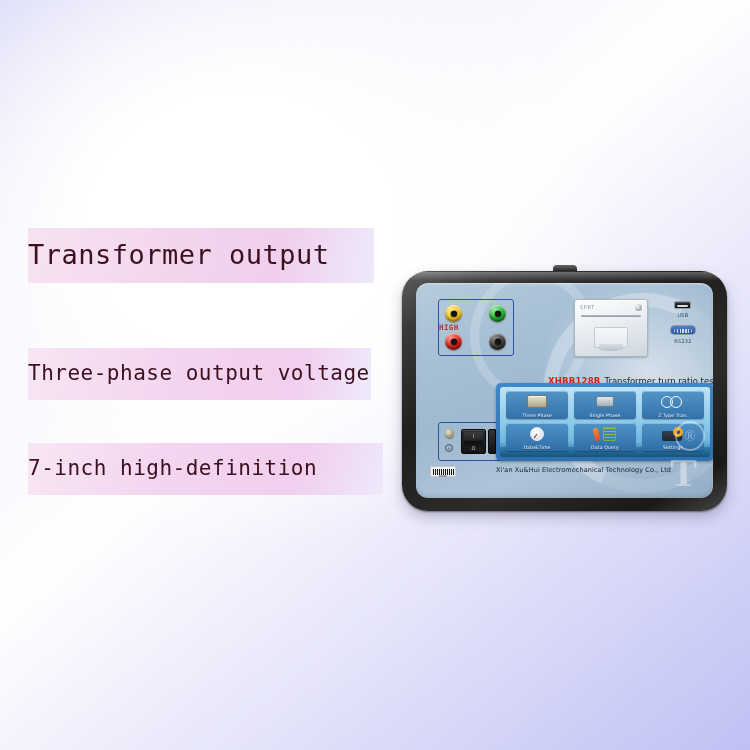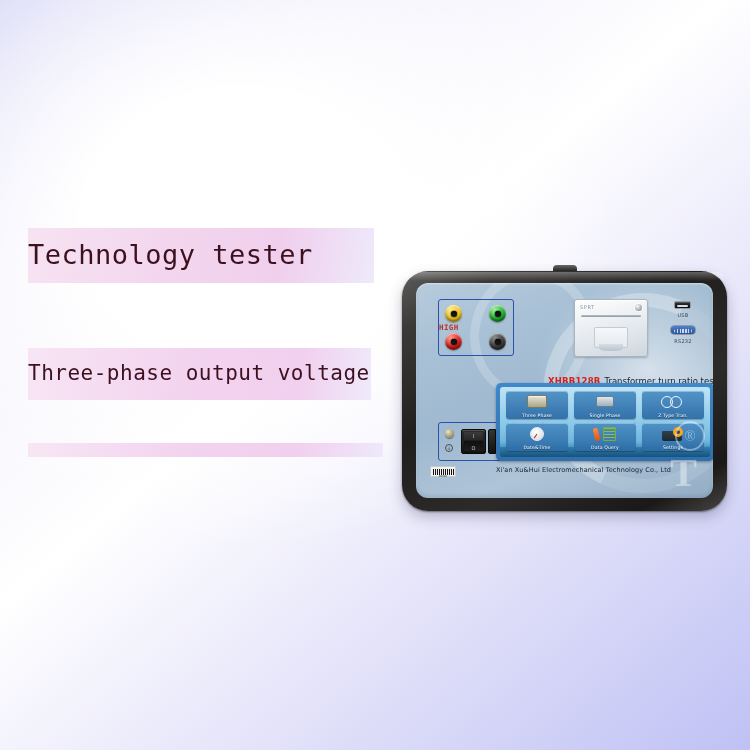--- a/index.html
+++ b/index.html
@@ -307,28 +307,29 @@
     font-family:"Liberation Serif",serif;
   }
   #wm-r{ right:8px; top:138px; width:30px; height:30px; border:2px solid rgba(255,255,255,0.40);
     border-radius:50%; font-size:15px; text-align:center; line-height:27px; }
   #wm-t{ right:16px; top:170px; font-size:40px; font-weight:bold; line-height:40px; }
 </style>
 </head>
 <body>
 
 <div class="txt-block" id="tb1">
-  <div class="txt-line">Technology tester</div>
+  <div class="txt-line">Transformer output</div>
 </div>
 
 <div class="txt-block" id="tb2">
   <div class="txt-line">Three-phase output voltage</div>
 </div>
 
 <div class="txt-block" id="tb3">
+  <div class="txt-line">7-inch high-definition</div>
 </div>
 
 <div id="device">
   <div class="handle-nub"></div>
   <div class="case"></div>
 
   <div class="panel">
     <div class="swirl"></div>
     <div class="swirl2"></div>
 

